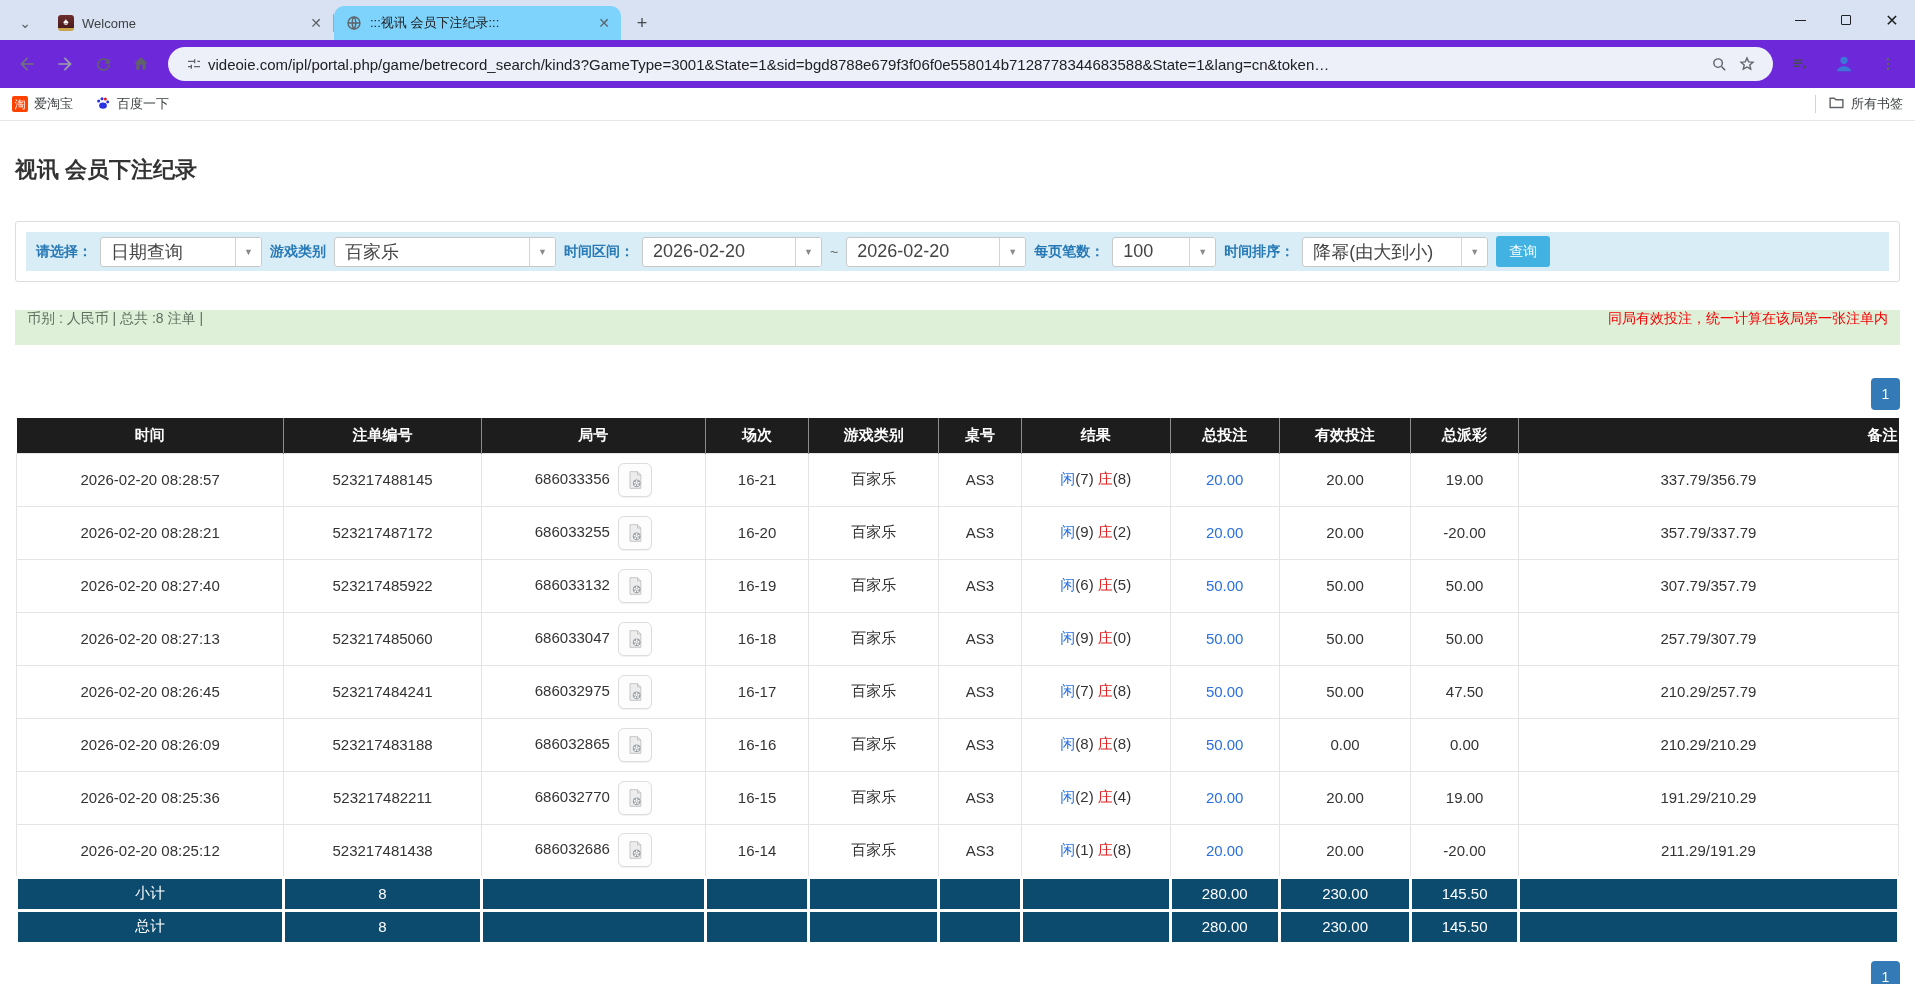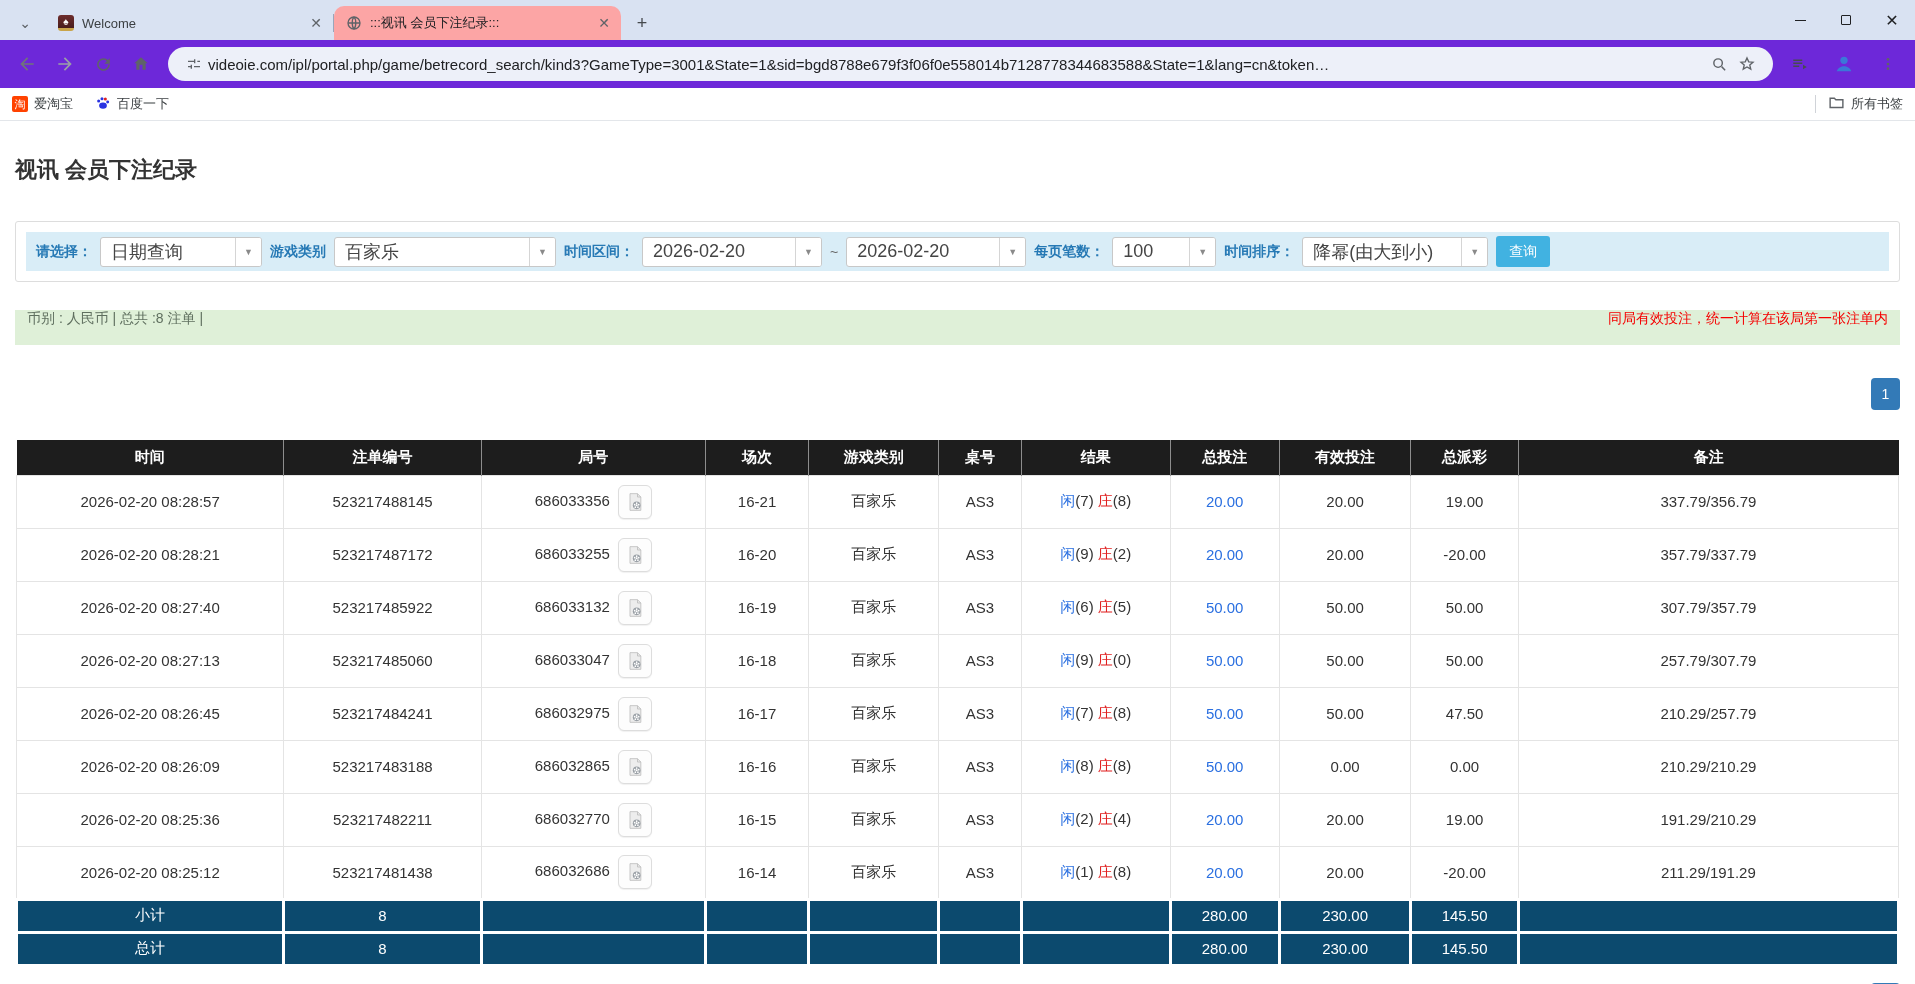--- a/index.html
+++ b/index.html
@@ -6,21 +6,21 @@
   html,body { margin:0; padding:0; }
   body {
     width:1915px; height:984px; overflow:hidden;
     font-family:"Liberation Sans", sans-serif;
     background:#fff; color:#333;
   }
   
   .tabstrip { height:40px; background:#d9e2f2; display:flex; align-items:flex-end; position:relative; }
   .tab-search { width:30px; height:30px; margin:0 6px 2px 10px; border-radius:50%; display:flex; align-items:center; justify-content:center; color:#5f6368; font-size:14px; }
   .tab { width:287px; height:34px; display:flex; align-items:center; gap:8px; padding:0 8px 0 12px; font-size:13px; color:#3c4043; position:relative; }
-  .tab.active { background:#fca5a5; border-radius:10px 10px 0 0; color:#202124; }
+  .tab.active { background:#7dd3fc; border-radius:10px 10px 0 0; color:#202124; }
   .tab .title { flex:1; white-space:nowrap; overflow:hidden; text-overflow:ellipsis; }
   .tab .close { width:18px; height:18px; border-radius:50%; display:flex; align-items:center; justify-content:center; color:#5f6368; font-size:14px; line-height:1; }
   .tab-sep { width:1px; height:18px; background:#9aa6bb; margin-bottom:8px; }
   .newtab { width:26px; height:26px; margin:0 0 4px 8px; display:flex; align-items:center; justify-content:center; color:#45494d; font-size:18px; }
   .favicon16 { width:16px; height:16px; flex:none; display:flex; align-items:center; justify-content:center; }
   .fav-welcome { border-radius:3px; background:linear-gradient(#6d2c2c,#491d1d); color:#fff; font-size:10px; border-bottom:3px solid #c9a44a; }
   .win-controls { position:absolute; right:0; top:0; height:40px; display:flex; }
   .win-btn { width:46px; height:40px; display:flex; align-items:center; justify-content:center; color:#202124; }
   .wc-min { width:11px; border-top:1px solid #202124; }
   .wc-max { width:10px; height:10px; border:1px solid #202124; border-radius:1px; }
@@ -53,23 +53,23 @@
   .btn-search { background:#41b2e1; color:#fff; border:none; border-radius:3px; height:31px; padding:0 13px; font-size:14px; cursor:pointer; }
 
   .summary { background:#dff0d8; margin-top:28px; height:35px; display:flex; align-items:flex-start; justify-content:space-between; padding:0 12px; font-size:14px; }
   .summary-left { color:#5f6f5f; }
   .summary-right { color:#f50000; }
 
   .pagerow { display:flex; justify-content:flex-end; margin-top:33px; }
   .pagerow-bottom { margin-top:16px; }
   .pagebtn { background:#337ab7; color:#fff; width:29px; height:32px; border-radius:4px; display:flex; align-items:center; justify-content:center; font-size:14px; cursor:pointer; }
 
-  table.bets { width:100%; border-collapse:collapse; margin-top:30px; table-layout:fixed; }
+  table.bets { width:100%; border-collapse:collapse; margin-top:8px; table-layout:fixed; }
   table.bets thead th { background:#1d1d1d; color:#fff; height:35px; font-size:15px; font-weight:bold; border-right:1px solid #8d8d8d; }
-  table.bets thead th:last-child { border-right:none; }
+  table.bets thead th:last-child { border-right:none;text-align:right; }
   table.bets tbody td { height:53px; text-align:center; font-size:15px; color:#333; border:1px solid #e4e4e4; background:#fff; }
   table.bets tfoot td { background:#0c4a6e; color:#fff; height:33px; text-align:center; font-size:15px; border:3px solid #fff; }
   .blue { color:#2a6fe0; }
   .red { color:#e02020; }
   .link { color:#2a6fe0; cursor:pointer; }
   .neg { color:#f00000; }
   .vbtn { display:inline-flex; width:34px; height:34px; border:1px solid #ddd; border-radius:6px; align-items:center; justify-content:center; vertical-align:middle; margin-left:8px; background:#fdfdfd; box-shadow:0 1px 1px rgba(0,0,0,.06); cursor:pointer; }
 </style>
 </head>
 <body>

